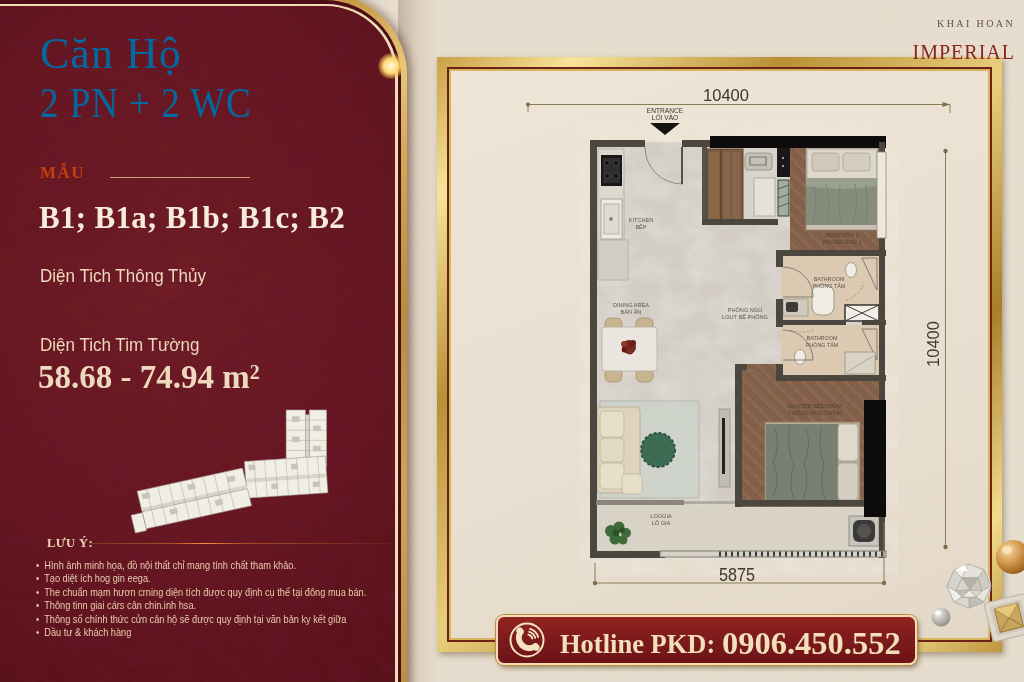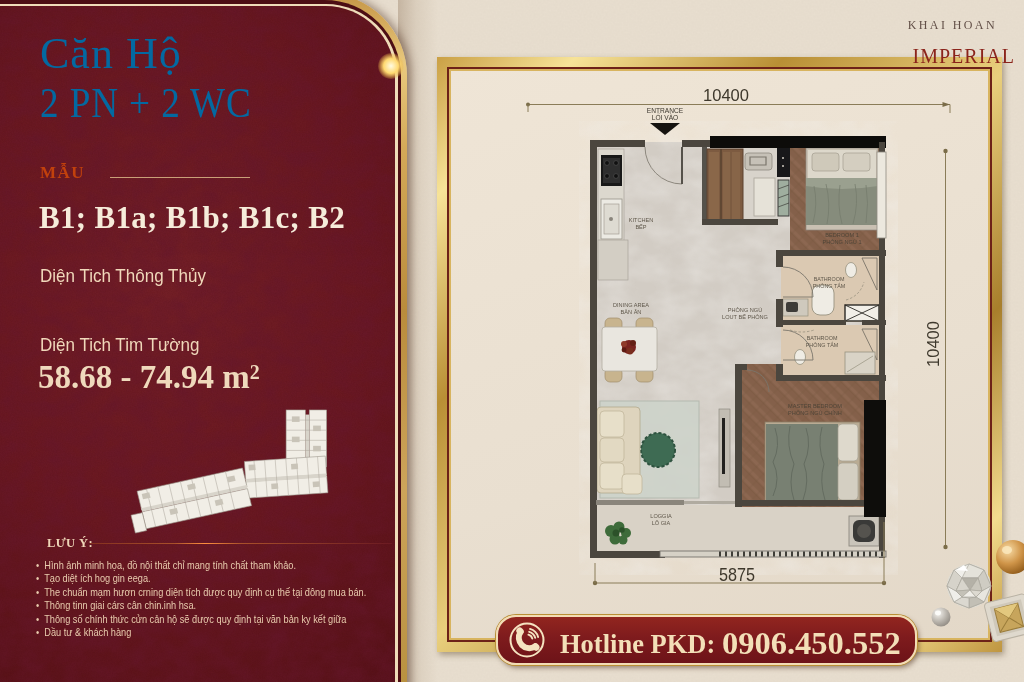--- a/index.html
+++ b/index.html
@@ -132,21 +132,21 @@
   <div class="abs" style="left:36px;top:559px;width:440px;color:#e9ccae;font-family:'Liberation Sans',sans-serif;font-size:11.8px;line-height:13.4px;transform:scaleX(0.78);transform-origin:left top;white-space:nowrap;">
     <div>•&nbsp; Hình ảnh minh họa, đồ nội thất chỉ mang tính chất tham khảo.</div>
     <div>•&nbsp; Tạo diệt ích hog gin eega.</div>
     <div>•&nbsp; The chuẩn mạm hươn crning diện tích được quy định cụ thế tại đông mua bán.</div>
     <div>•&nbsp; Thông tinn giai cárs cân chin.inh hsa.</div>
     <div>•&nbsp; Thông số chính thức cửn cản hộ sẽ được quy định tại văn bản ky kết giữa</div>
     <div>•&nbsp; Dầu tư &amp; khách hàng</div>
   </div>
 
   <div class="abs" style="right:9px;top:18px;text-align:right;color:#6e5448;">
-    <div style="font-size:12px;letter-spacing:2.4px;color:#635048;margin-right:18px;">KHAI HOAN</div>
+    <div style="font-size:10px;letter-spacing:2.4px;color:#635048;margin-right:0;">KHAI HOAN</div>
     <div style="font-size:20px;letter-spacing:1px;color:#8b241b;margin-top:12px;">IMPERIAL</div>
   </div>
 
   <svg class="abs" style="left:0;top:0" width="1024" height="682" id="plan">
     <defs>
       <linearGradient id="woodg" x1="0" y1="0" x2="1" y2="1">
         <stop offset="0" stop-color="#96715a"></stop>
           <stop offset="0.5" stop-color="#85604a"></stop>
           <stop offset="1" stop-color="#8f6a54"></stop>
       </linearGradient>
@@ -458,21 +458,21 @@
         <polygon points="962,597 970,590 976,597" fill="#efede7"></polygon>
         <polygon points="976,597 970,590 982,591" fill="#dddad1"></polygon>
         <path d="M956 570 l8 -5 l4 6 Z" fill="#ffffff" stroke="none"></path>
       </g>
     </g>
   </svg>
 
   <div class="abs" style="left:600px;top:107px;width:130px;text-align:center;color:#3a352c;font-family:'Liberation Sans',sans-serif;font-size:6.6px;line-height:7.4px;">ENTRANCE<br>LỐI VÀO</div>
   <div class="abs" style="left:650px;top:123px;width:0;height:0;border-left:15px solid transparent;border-right:15px solid transparent;border-top:12px solid #151310;"></div>
 
-  <div class="abs" style="left:496px;top:615px;width:421px;height:50px;border-radius:20px;
+  <div class="abs" style="left:496px;top:615px;width:421px;height:50px;border-radius:8px;
       background:linear-gradient(180deg,#92251f 0%,#7e1b1d 45%,#6d1318 100%);
       border:2px solid #f3dcb4;box-shadow:0 0 0 1px #b98f35, 2px 3px 5px rgba(80,50,30,.5);box-sizing:border-box;">
     <svg class="abs" style="left:9px;top:3px" width="40" height="40" viewBox="-20 -20 40 40">
       <circle r="16.5" fill="none" stroke="#f5e3c0" stroke-width="2"></circle>
       <path d="M-6.5 -8 A 10.5 10.5 0 0 0 8 6.5" fill="none" stroke="#f5e3c0" stroke-width="6" stroke-linecap="round"></path>
       <ellipse cx="-7" cy="-8.8" rx="3.9" ry="3.4" transform="rotate(45 -7 -8.8)" fill="#f5e3c0"></ellipse>
       <ellipse cx="8.8" cy="7" rx="3.9" ry="3.4" transform="rotate(45 8.8 7)" fill="#f5e3c0"></ellipse>
       <g fill="none" stroke="#f5e3c0" stroke-width="1.9" stroke-linecap="round">
         <path d="M1.4 -5.3 A 5.5 5.5 0 0 1 5.3 -1.4"></path>
         <path d="M2.2 -8.2 A 8.5 8.5 0 0 1 8.2 -2.2"></path>

